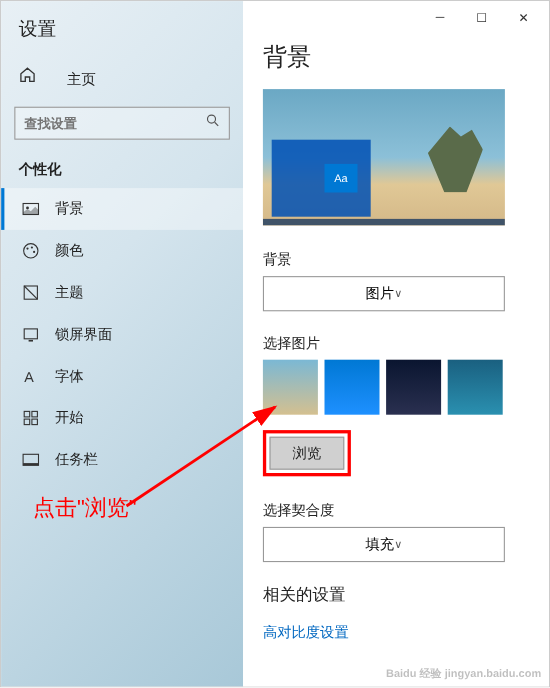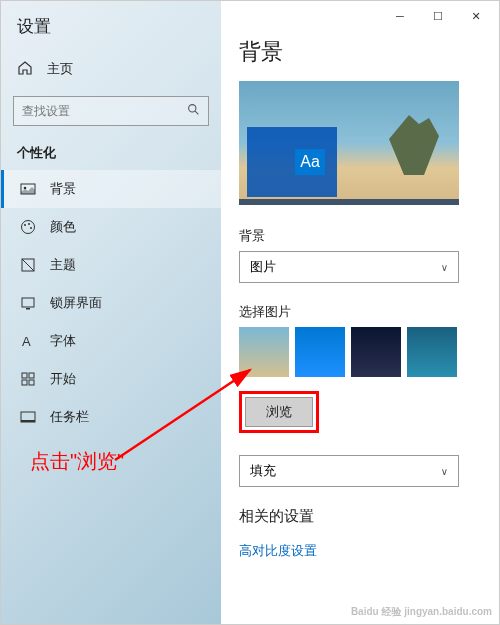--- a/index.html
+++ b/index.html
@@ -2,43 +2,43 @@
 <html><head>
   <meta charset="utf-8">
   <style>
     * { margin: 0; padding: 0; box-sizing: border-box; font-family: "Microsoft YaHei", "Segoe UI", sans-serif; }
     body { width: 500px; height: 625px; background: #fff; overflow: hidden; position: relative; }
     .window { display: flex; height: 100%; border: 1px solid #ccc; }
     
     
     .sidebar { width: 220px; background: linear-gradient(135deg, #e8f0f5 0%, #d4e4ed 40%, #a8c8d8 100%); display: flex; flex-direction: column; padding-top: 8px; overflow-y: auto; }
     .sidebar-title { font-size: 17px; padding: 6px 16px 14px; color: #222; }
-    .home-row { display: flex; align-items: flex-start; padding: 8px 16px; gap: 14px; cursor: pointer; }
+    .home-row { display: flex; align-items: flex-end; padding: 8px 16px; gap: 28px; cursor: pointer; }
     .home-row span.lbl { font-size: 13px; color: #222; }
     .search-box { margin: 8px 12px 14px; border: 1px solid #999; background: rgba(255,255,255,0.3); display: flex; align-items: center; padding: 5px 8px; }
-    .search-box input { border: none; background: transparent; outline: none; flex: 1; font-size: 12px; color: #555; }
+    .search-box input { border: none; background: transparent; outline: none; flex: 1; font-size: 12px; color: #555; font-weight: bold; }
     .section-label { padding: 4px 16px 8px; font-size: 13px; font-weight: 600; color: #222; }
     .nav-item { display: flex; align-items: center; gap: 14px; padding: 10px 16px; font-size: 13px; color: #222; cursor: pointer; border-left: 3px solid transparent; }
     .nav-item.active { background: rgba(255,255,255,0.4); border-left-color: #0078d4; }
     .nav-item .ico { width: 16px; height: 16px; display: flex; align-items: center; justify-content: center; }
     
     
     .main { flex: 1; background: #fff; padding: 10px 18px 18px; overflow-y: auto; position: relative; }
     .title-bar { position: absolute; top: 4px; right: 4px; display: flex; gap: 0; }
     .title-btn { width: 38px; height: 22px; display: flex; align-items: center; justify-content: center; color: #333; cursor: pointer; font-size: 11px; }
     .page-title { font-size: 22px; font-weight: 400; color: #222; margin: 26px 0 14px; }
     
     .preview { width: 220px; height: 124px; background: linear-gradient(to bottom, #6ba8c4 0%, #8cc0d8 50%, #e0c896 70%, #d4b888 100%); position: relative; overflow: hidden; margin-bottom: 22px; }
     .preview::before { content: ""; position: absolute; right: 20px; bottom: 30px; width: 50px; height: 60px; background: #5a6b4a; clip-path: polygon(30% 100%, 0% 40%, 20% 20%, 40% 0%, 60% 15%, 80% 5%, 100% 35%, 70% 100%); }
     .preview .start { position: absolute; left: 8px; bottom: 8px; width: 90px; height: 70px; background: rgba(0,80,180,0.85); }
-    .preview .tile { position: absolute; left: 56px; bottom: 30px; width: 30px; height: 26px; background: #0078d4; color: #fff; font-size: 16px; display: flex; align-items: center; justify-content: center; }
+    .preview .tile { position: absolute; left: 56px; bottom: 30px; width: 30px; height: 26px; background: #0078d4; color: #fff; font-size: 10px; display: flex; align-items: center; justify-content: center; }
     .preview .bar { position: absolute; left: 0; bottom: 0; width: 100%; height: 6px; background: rgba(0,40,90,0.7); }
     
     .field-label { font-size: 13px; color: #222; margin-bottom: 6px; }
-    .dropdown { width: 220px; border: 1px solid #999; padding: 6px 10px; font-size: 13px; display: flex; justify-content: space-between; align-items: center; margin-bottom: 20px; background: #fff; }
+    .dropdown { width: 220px; border: 1px solid #999; padding: 6px 10px; font-size: 13px; display: flex; justify-content: center; align-items: center; margin-bottom: 20px; background: #fff; }
     .dropdown .chev { font-size: 10px; color: #555; }
     
     .thumbs { display: flex; gap: 6px; margin-bottom: 14px; }
     .thumb { width: 50px; height: 50px; background: #888; cursor: pointer; }
     .thumb.t1 { background: linear-gradient(to bottom, #7bb8d4, #d4c090); }
     .thumb.t2 { background: linear-gradient(to bottom, #0078d4, #1e90ff); }
     .thumb.t3 { background: linear-gradient(to bottom, #0a1530, #2a3050); }
     .thumb.t4 { background: linear-gradient(to bottom, #1a6080, #2a90b0); }
     
     .browse-btn { width: 68px; padding: 5px 1px; text-align: center; font-size: 13px; background: #d0d0d0; border: 1px solid #999; color: #222; cursor: pointer; margin-bottom: 22px; }
@@ -178,20 +178,21 @@
       <div class="thumb t1"></div>
       <div class="thumb t2"></div>
       <div class="thumb t3"></div>
       <div class="thumb t4"></div>
     </div>
     
     <div class="highlight-box">
       <div class="browse-btn">浏览</div>
     </div>
     
+    <div class="field-label">选择契合度</div>
     <div class="dropdown">
       <span>填充</span>
       <span class="chev">∨</span>
     </div>
     
     <div class="related-title">相关的设置</div>
     <a class="link">高对比度设置</a>
     
     <div style="height:16px"></div>
     

